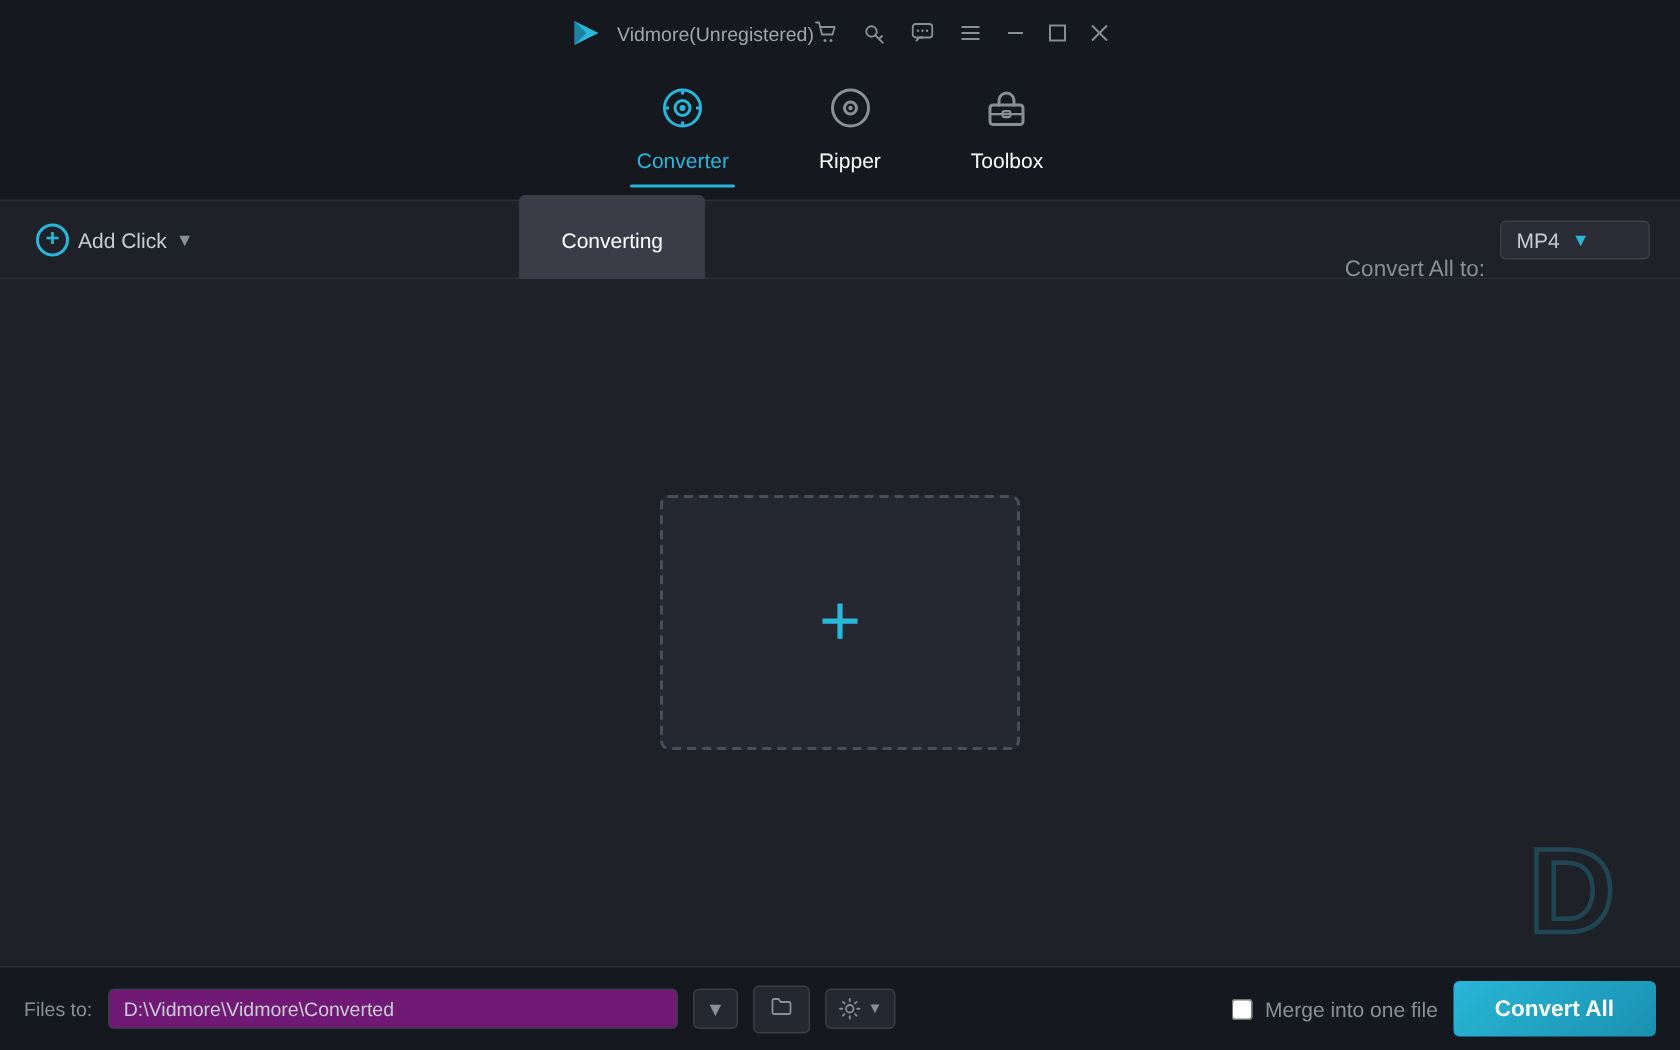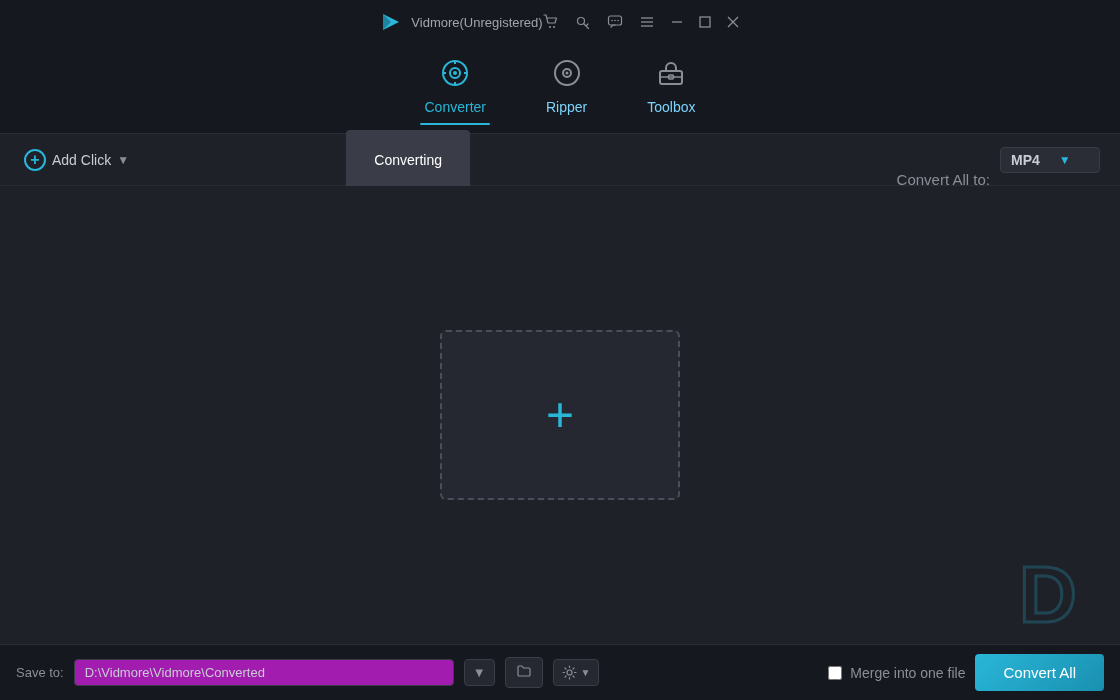--- a/index.html
+++ b/index.html
@@ -77,21 +77,21 @@
       bottom: -6px;
       left: 50%;
       transform: translateX(-50%);
       width: 70px;
       height: 2px;
       background: #29b6d8;
       border-radius: 2px;
     }
     .tab-label {
       font-size: 14px;
-      color: #7dd3fc;
+      color: #ffffff;
     }
     .tab-icon {
       font-size: 24px;
       color: #8a8e97;
     }
     .tab-item.active .tab-icon {
       color: #29b6d8;
     }
 
     
@@ -165,24 +165,23 @@
       color: #8a8e97;
       margin-top: 40px;
     }
     .format-select {
       display: flex;
       align-items: center;
       background: #2a2d36;
       border: 1px solid #3a3d48;
       border-radius: 4px;
       padding: 4px 10px;
-      gap: 19px;
+      gap: 8px;
       cursor: pointer;
       min-width: 100px;
-      font-weight: bold;
     }
     .format-select-value {
       font-size: 14px;
       color: #c8ccd4;
     }
     .format-select-arrow {
       color: #29b6d8;
       font-size: 12px;
     }
 
@@ -238,21 +237,21 @@
       gap: 10px;
       border-top: 1px solid #2a2d36;
     }
     .save-to-label {
       font-size: 13px;
       color: #8a8e97;
       flex-shrink: 0;
     }
     .save-path-input {
       flex: 1;
-      background: #a21caf;
+      background: #701a75;
       border: 1px solid #3a3d48;
       border-radius: 4px;
       color: #c8ccd4;
       font-size: 13px;
       padding: 5px 10px;
       outline: none;
       max-width: 380px;
     }
     .save-path-arrow {
       background: #252830;
@@ -300,21 +299,21 @@
     .merge-label {
       font-size: 14px;
       color: #8a8e97;
     }
     .convert-all-btn {
       background: linear-gradient(135deg, #29b6d8 0%, #1a90b0 100%);
       border: none;
       border-radius: 4px;
       color: #fff;
       font-size: 15px;
-      font-weight: 400;
+      font-weight: 700;
       padding: 10px 28px;
       cursor: pointer;
       white-space: nowrap;
     }
   </style>
 </head>
 <body>
 
 <div class="title-bar">
   <div class="title-bar-left">
@@ -441,21 +440,21 @@
   </div>
 
   <div class="watermark">
     <svg width="90" height="80" viewBox="0 0 90 80" fill="none">
       <text x="5" y="72" font-size="80" font-weight="900" font-family="Arial" fill="none" stroke="#29b6d8" stroke-width="3" opacity="0.5">D</text>
     </svg>
   </div>
 </div>
 
 <div class="bottom-bar">
-  <span class="save-to-label">Save to:</span>
+  <span class="save-to-label">Files to:</span>
   <input class="save-path-input" type="text" value="D:\Vidmore\Vidmore\Converted" style="">
   <button class="save-path-arrow">▼</button>
   <button class="folder-btn">
     <svg width="16" height="16" viewBox="0 0 16 16" fill="none">
       <path d="M2 4a1 1 0 011-1h3l1.5 2H13a1 1 0 011 1v6a1 1 0 01-1 1H3a1 1 0 01-1-1V4z" stroke="#8a8e97" stroke-width="1.2" fill="none"></path>
     </svg>
   </button>
   <button class="settings-btn">
     <svg width="15" height="15" viewBox="0 0 15 15" fill="none">
       <circle cx="7.5" cy="7.5" r="2.5" stroke="#8a8e97" stroke-width="1.2"></circle>

